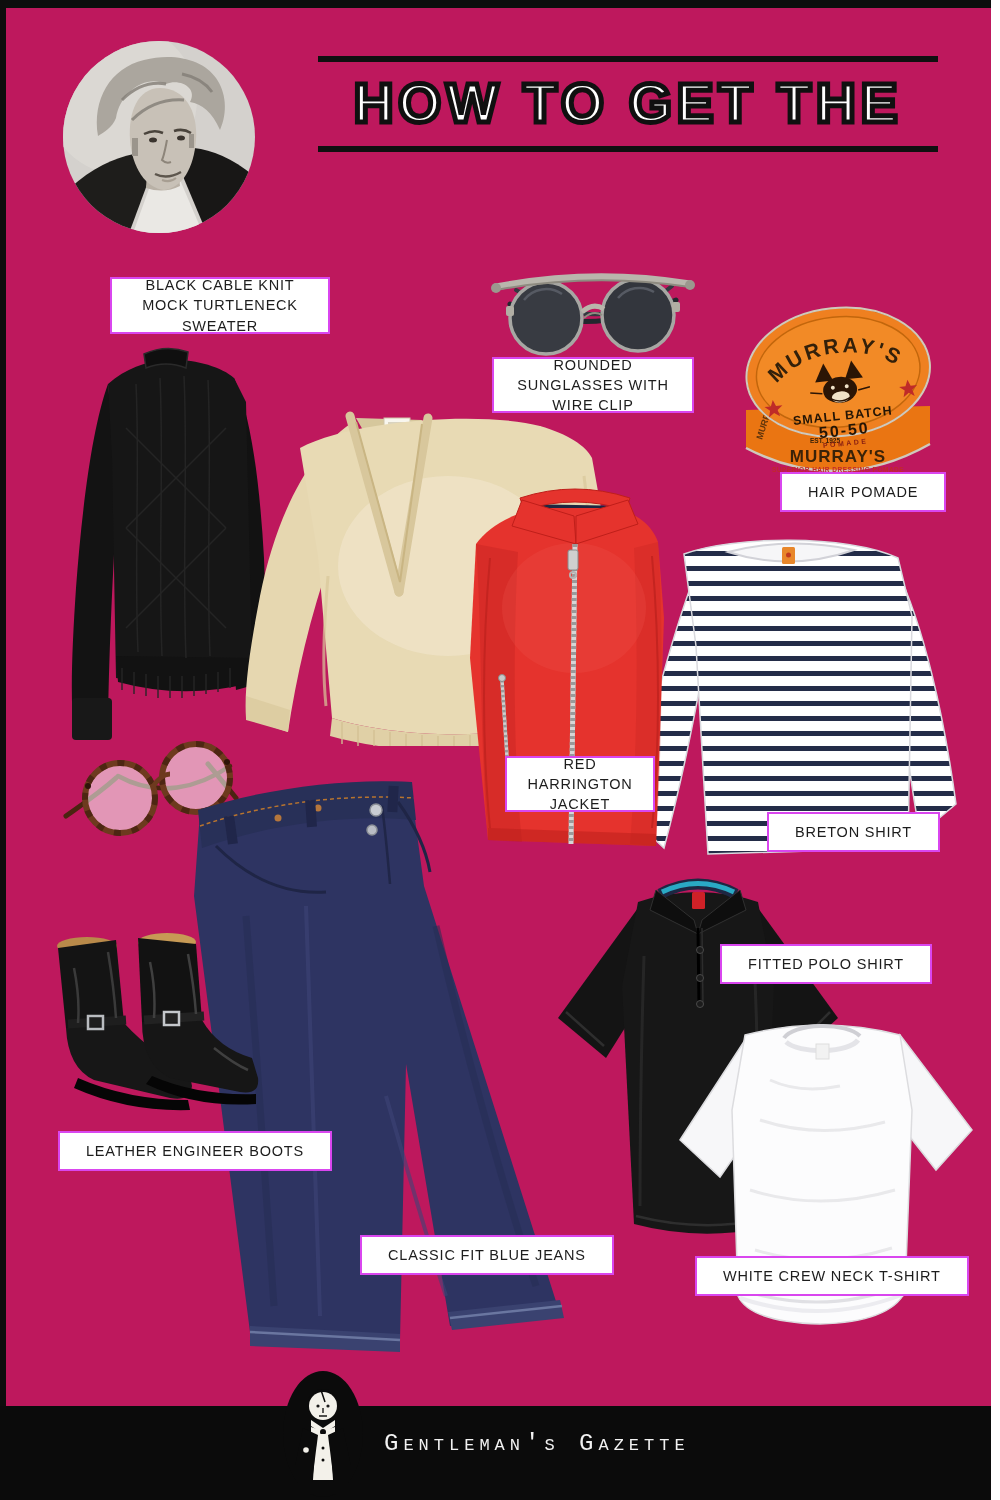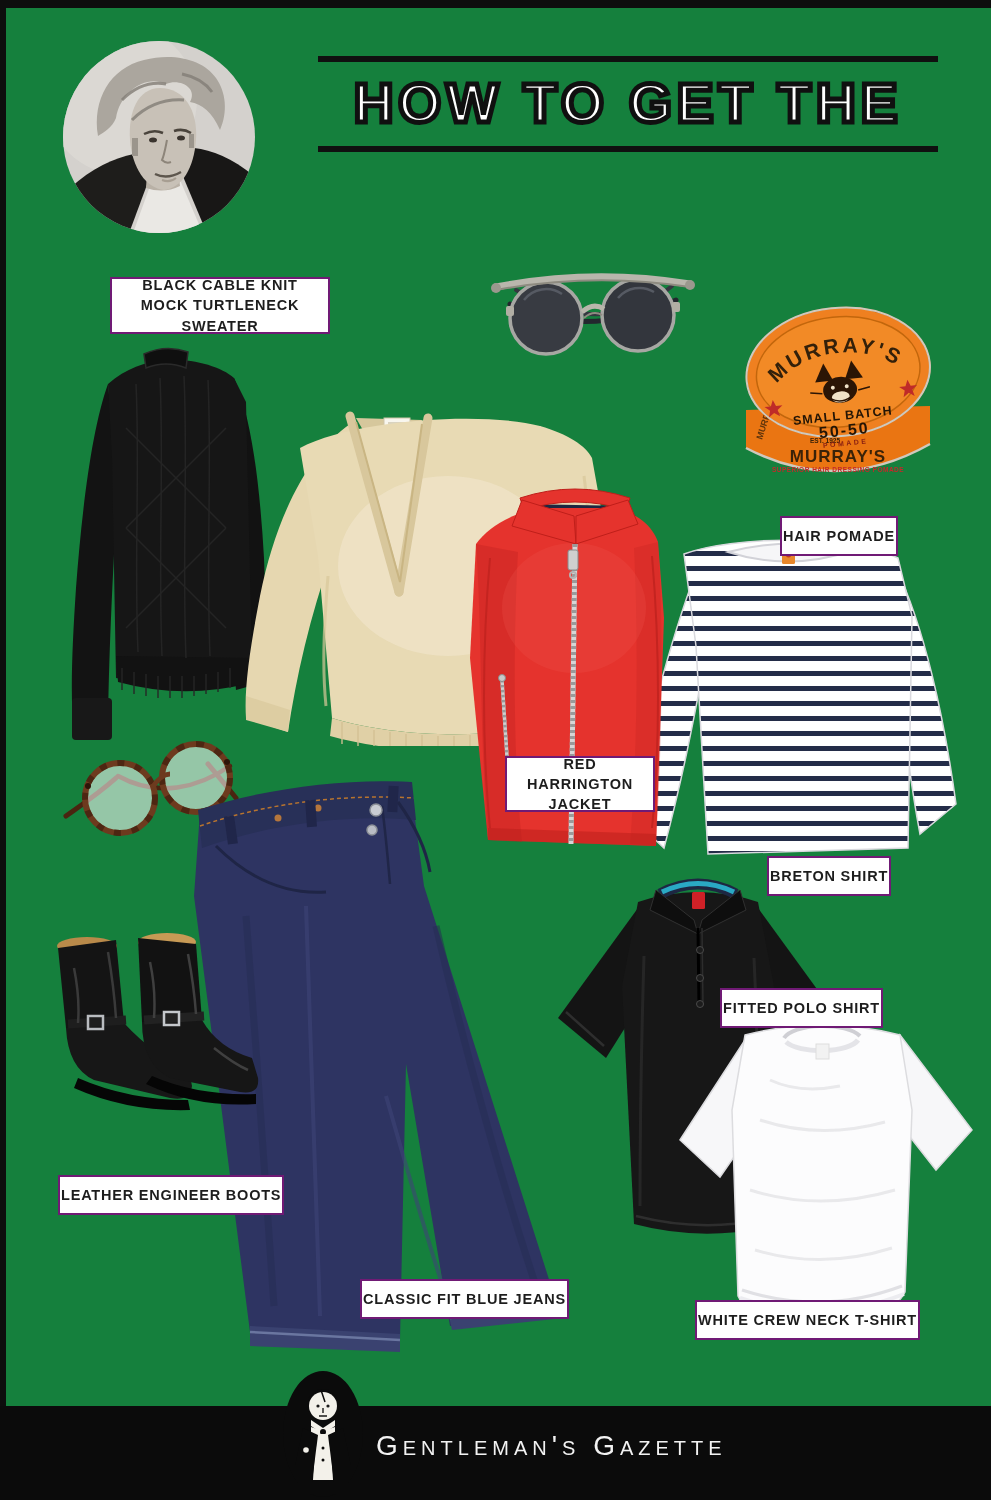--- a/index.html
+++ b/index.html
@@ -1,46 +1,46 @@
 <!DOCTYPE html>
 <html><head>
 <meta charset="utf-8">
 <style>
   html,body{margin:0;padding:0;background:#ffffff;}
-  .poster{position:relative;width:991px;height:1500px;background:#15803d;overflow:hidden;
+  .poster{position:relative;width:991px;height:1500px;background:#be185d;overflow:hidden;
           font-family:"Liberation Sans",sans-serif;}
   .edge{position:absolute;background:#0d0d0d;}
   #edge-top{left:0;top:0;width:1000px;height:8px;}
   #edge-left{left:0;top:0;width:6px;height:1500px;}
   #edge-right{left:994px;top:0;width:6px;height:1500px;}
 
   .item{position:absolute;}
 
   
   .title-block{position:absolute;left:318px;top:56px;width:620px;}
   .rule{height:6px;background:#101010;}
   .title-lines{padding:9px 0 11px;}
   .title-line{text-align:center;font-weight:700;font-size:55px;line-height:64px;
               letter-spacing:5px;color:#101010;white-space:nowrap;}
   @supports (-webkit-text-stroke: 2px black){
     .title-line{color:#ffffff;-webkit-text-stroke:5px #101010;}
   }
 
   
-  .tag{position:absolute;background:#ffffff;border:2px solid #701a75;box-sizing:border-box;
+  .tag{position:absolute;background:#ffffff;border:2px solid #d946ef;box-sizing:border-box;
        display:flex;align-items:center;justify-content:center;text-align:center;
-       font-weight:700;font-size:14.5px;line-height:1.4;letter-spacing:0.8px;color:#1d1d1d;
+       font-weight:400;font-size:14.5px;line-height:1.4;letter-spacing:0.8px;color:#1d1d1d;
        padding:6px 8px;}
-  .tag.one{display:inline-flex;white-space:nowrap;padding:8px 1px;margin-top:44px;}
+  .tag.one{display:inline-flex;white-space:nowrap;padding:8px 26px;}
 
   
   .footer-bar{position:absolute;left:0;top:1406px;width:1000px;height:94px;background:#0b0b0b;}
-  .wordmark{position:absolute;left:376px;top:1430px;color:#f2f2f2;
-            font-family:Liberation Sans, sans-serif;font-variant:small-caps;
-            font-size:28px;letter-spacing:5px;white-space:nowrap;}
+  .wordmark{position:absolute;left:384px;top:1430px;color:#f2f2f2;
+            font-family:Liberation Mono, monospace;font-variant:small-caps;
+            font-size:24px;letter-spacing:5px;white-space:nowrap;}
   svg text{font-family:"Liberation Sans",sans-serif;}
 </style>
 </head>
 <body>
 
 <div class="poster">
 
   <div class="edge" id="edge-top"></div>
   <div class="edge" id="edge-left"></div>
   <div class="edge" id="edge-right"></div>
@@ -287,20 +287,23 @@
       <path d="M120,90 Q150,104 190,96"></path>
     </g>
     <path d="M92,300 Q172,326 252,296" stroke="#e0e0e4" stroke-width="3" fill="none"></path>
     <path d="M90,308 Q172,336 254,304" stroke="#ececf0" stroke-width="4" fill="none"></path>
   </svg>
 
   <div class="tag" style="left:110px;top:277px;width:220px;height:57px">
     <span>BLACK CABLE KNIT MOCK TURTLENECK SWEATER</span>
     </div>
 
+  <div class="tag" style="left:492px;top:357px;width:202px;height:56px">
+    <span>ROUNDED SUNGLASSES WITH WIRE CLIP</span>
+    </div>
 
   <div class="tag one" style="left:780px;top:472px">
     <span>HAIR POMADE</span>
     </div>
 
 
   <div class="tag" style="left:505px;top:756px;width:150px;height:56px">
     <span>RED HARRINGTON JACKET</span>
     </div>
 

